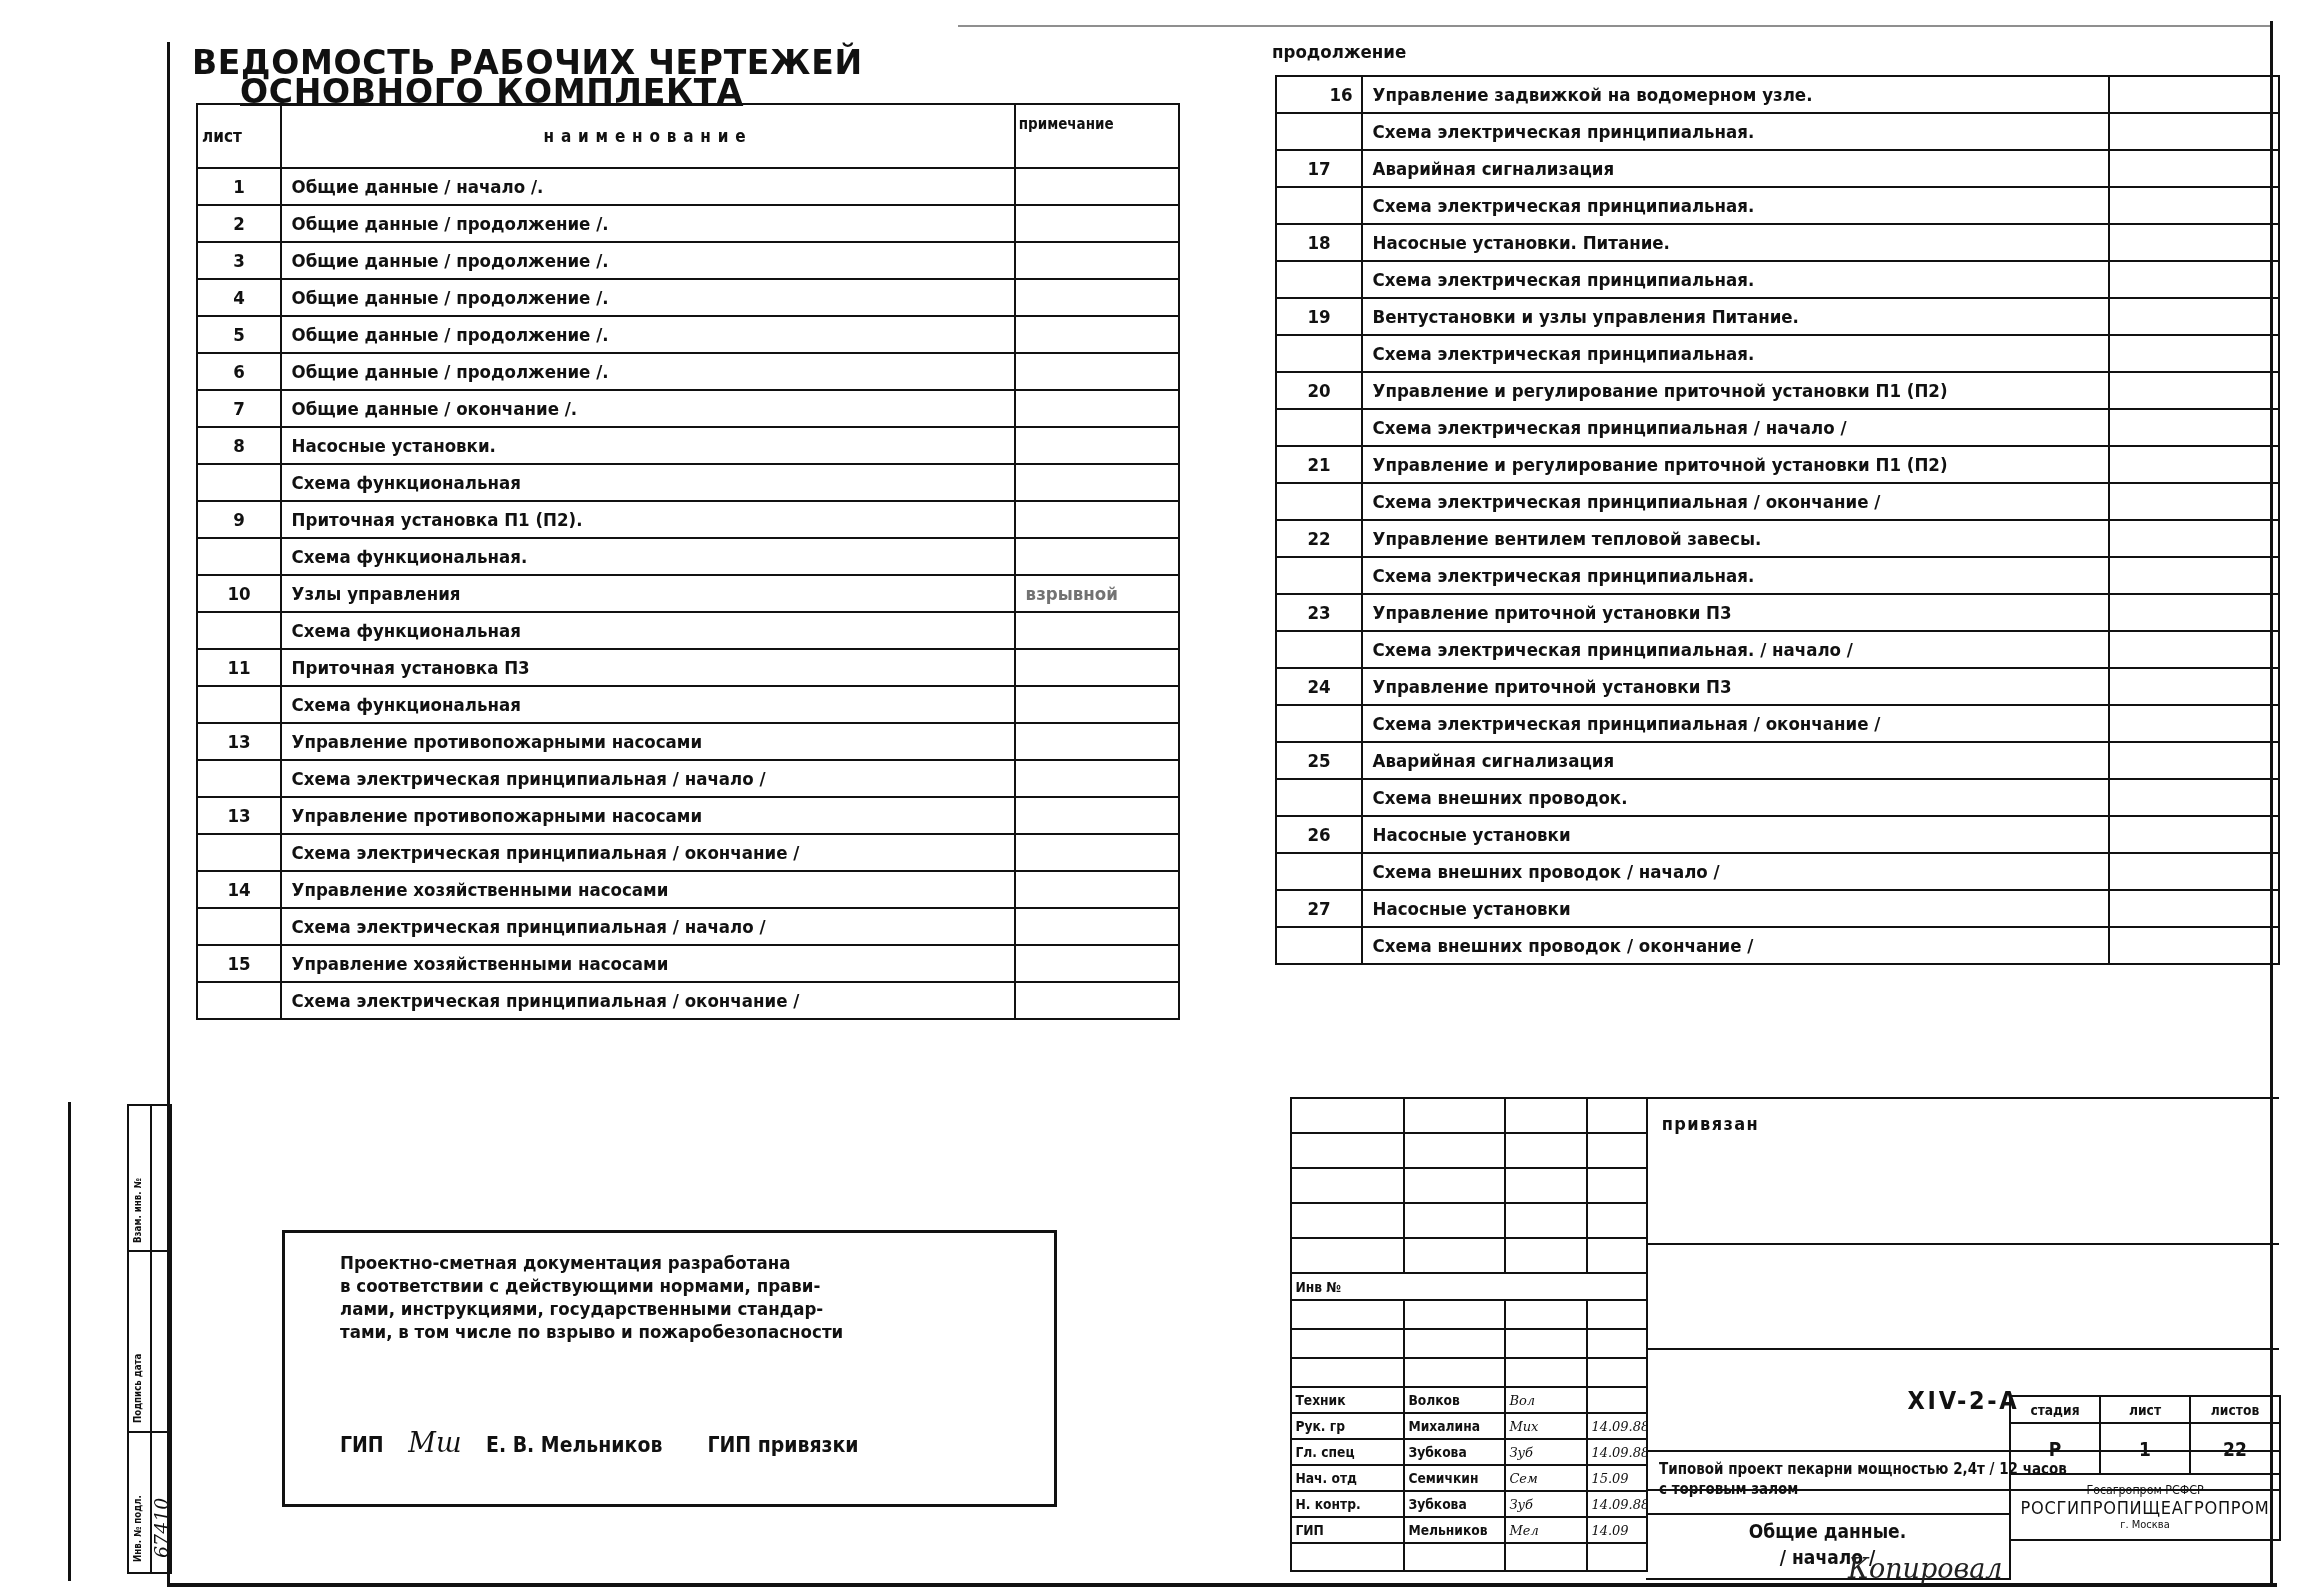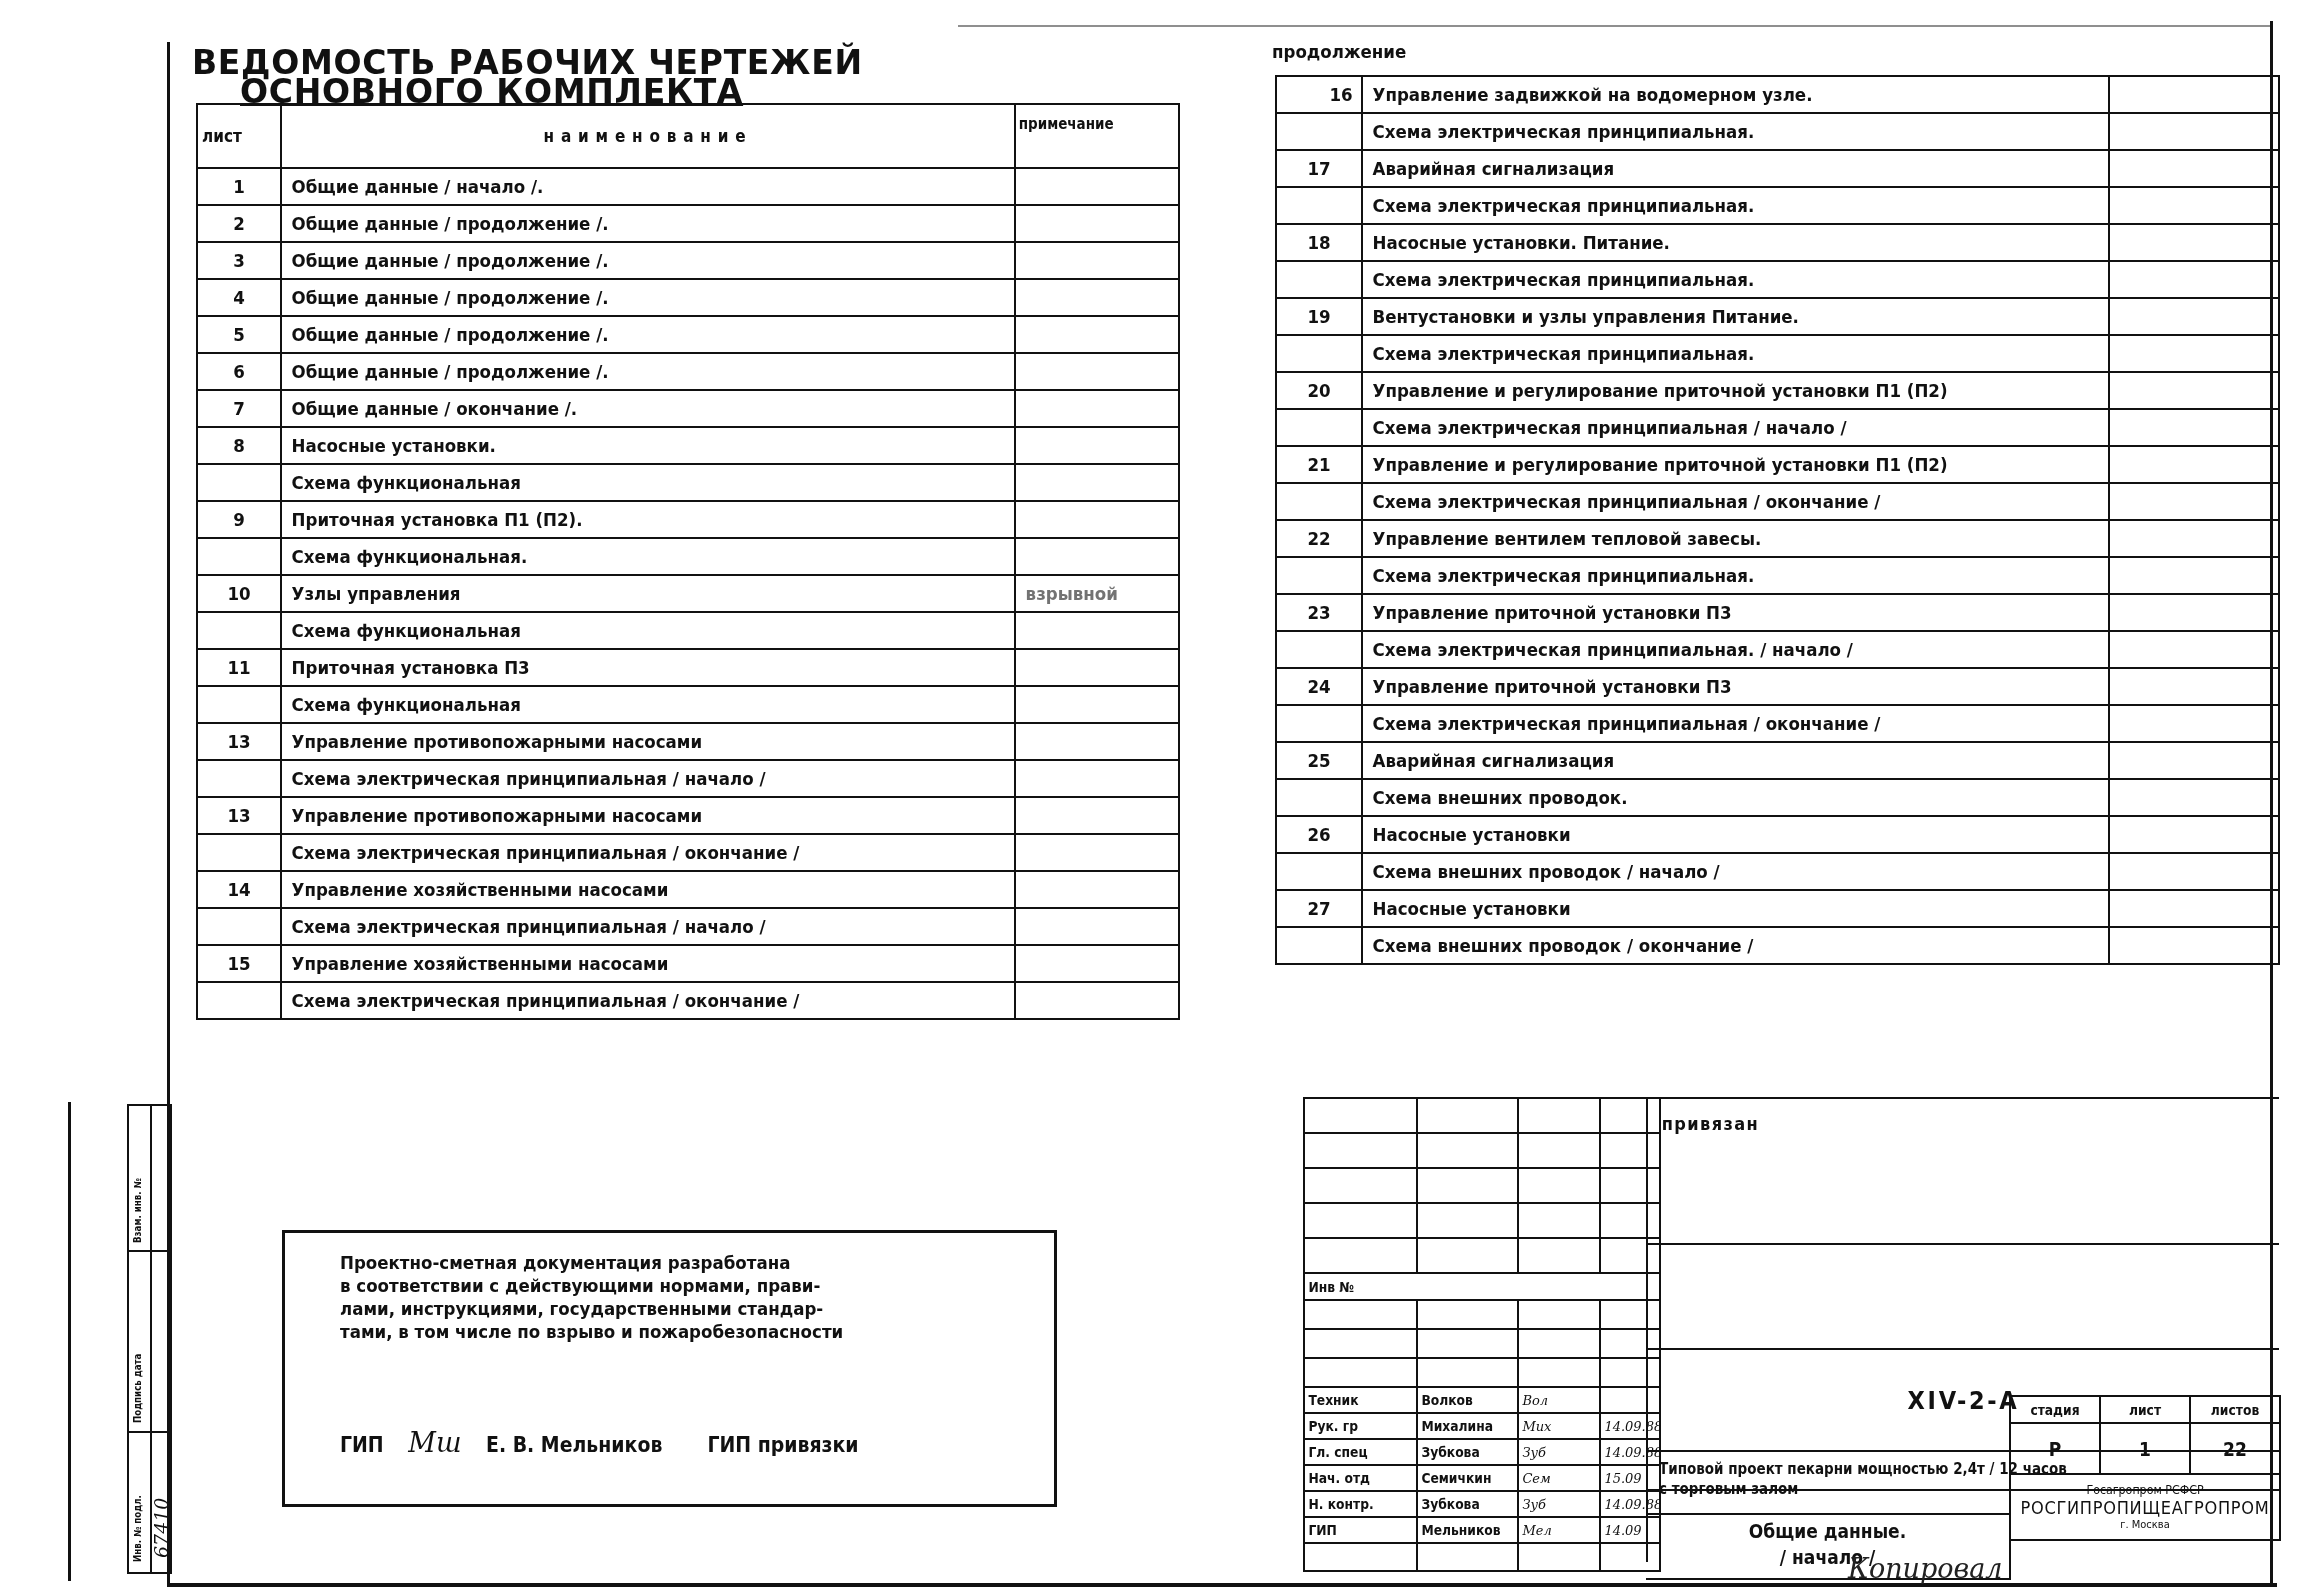--- a/index.html
+++ b/index.html
@@ -38,21 +38,21 @@
   .strip { left:127px; top:1104px; width:41px; height:466px; border:2.7px solid #111; }
   .strip-col { position:absolute; top:0; left:0; width:20.5px; height:100%; border-right:2.7px solid #111; }
   .strip-cell { position:absolute; left:0; width:100%; border-bottom:2.7px solid #111; }
   .strip-label { position:absolute; left:-6.8px; font-size:9.6px; font-weight:bold; transform:rotate(-90deg);
                  transform-origin:left top; white-space:nowrap; }
   .strip-value { position:absolute; font-family:"DejaVu Serif",serif; font-style:italic; font-size:19px;
                  transform:rotate(-90deg); transform-origin:left top; white-space:nowrap; }
 
   
   .stamp { left:1290px; top:1097px; width:987px; height:463px; }
-  .stamp-left { position:absolute; left:13px; top:0; width:356px; height:463px; }
+  .stamp-left { position:absolute; left:0; top:0; width:356px; height:463px; }
   table.stamp-grid { position:absolute; border-collapse:collapse; table-layout:fixed; left:0; top:0; }
   table.stamp-grid td { border:2.1px solid #111; height:24px; font-size:13.7px; font-weight:bold; padding:0 3.4px;
                         white-space:nowrap; overflow:hidden; }
   table.stamp-grid td.hw { font-family:"DejaVu Serif",serif; font-style:italic; font-weight:normal; font-size:13px; }
   .stamp-right { position:absolute; left:356px; top:0; width:631px; height:463px; border-left:2.7px solid #111; border-top:2.7px solid #111; }
   .sr-box { position:absolute; left:0; border-bottom:2.7px solid #111; width:100%; }
   .privyazki { left:13.7px; top:13.7px; font-size:18px; font-weight:bold; letter-spacing:1.4px; }
   .code { font-size:25px; font-weight:bold; letter-spacing:2.7px; }
   .project-title { font-size:15px; font-weight:bold; line-height:20.5px; }
   .sheet-title { font-size:19px; font-weight:bold; text-align:center; line-height:30px; }

